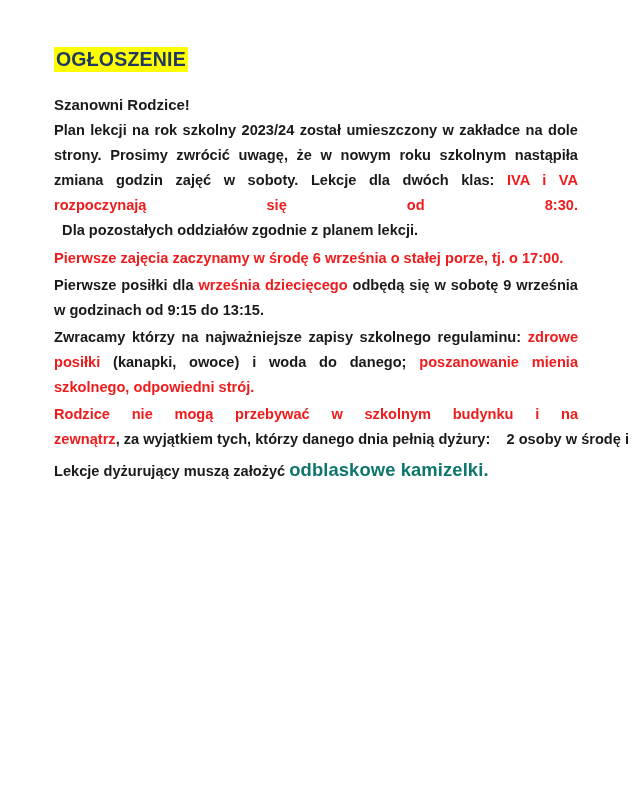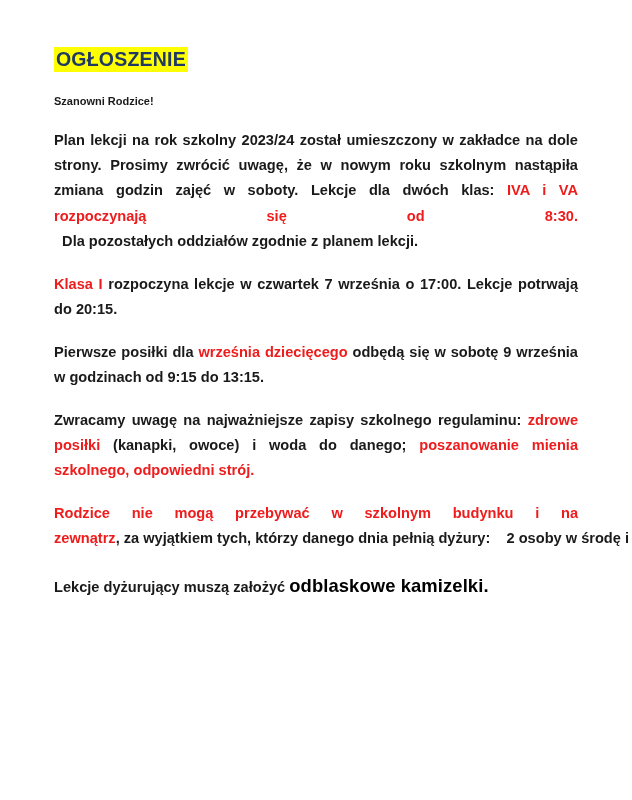--- a/index.html
+++ b/index.html
@@ -36,28 +36,28 @@
     background-color: #ffff00;
     line-height: 1.35;
     padding: 1px 2px 2px 2px;
     box-decoration-break: clone;
     -webkit-box-decoration-break: clone;
   }
 
   
   .greeting {
     margin: 22px 0 0 0;
-    font-size: 11px;
+    font-size: 15px;
     font-weight: bold;
     color: #1a1a1a;
     line-height: 1.45;
   }
 
   .para {
-    margin: 18px 0 0 0;
+    margin: 2px 0 0 0;
     font-size: 14.6px;
     font-weight: bold;
     color: #1a1a1a;
     line-height: 1.72;
     text-align: justify;
     text-justify: inter-word;
   }
   .para.last-line-tight {
     text-align: left;
   }
@@ -67,21 +67,21 @@
     display: inline;
   }
 
   .red {
     color: #ee1c1c;
   }
   .black {
     color: #1a1a1a;
   }
   .green-big {
-    color: #000000;
+    color: #0f766e;
     font-size: 18.4px;
     font-weight: bold;
     letter-spacing: 0.1px;
   }
 
   .nowrap-sp {
     white-space: pre;
   }
 </style>
 </head>
@@ -92,32 +92,32 @@
   <div class="title-block">
     <span class="doc-title">OGŁOSZENIE</span>
   </div>
 
   <p class="greeting">Szanowni Rodzice!</p>
 
   <p class="para">
     <span class="black">Plan lekcji na rok szkolny 2023/24 został umieszczony w zakładce na dole strony. Prosimy zwrócić uwagę, że w nowym roku szkolnym nastąpiła zmiana godzin zajęć w soboty. Lekcje dla dwóch klas: </span><span class="red">IVA  i VA rozpoczynają się od 8:30.</span><span class="black nowrap-sp">  Dla pozostałych oddziałów zgodnie z planem lekcji.</span>
   </p>
 
+  <p class="para">
+    <span class="red">Pierwsze zajęcia zaczynamy w środę 6 września o stałej porze, tj. o 17:00.</span>
+  </p>
 
-  <p class="para">
-    <span class="red">Klasa I</span><span class="black"> rozpoczyna lekcje w czwartek 7 września o 17:00. Lekcje potrwają do  20:15.</span>
-  </p>
 
   <p class="para">
     <span class="black">Pierwsze posiłki dla </span><span class="red">września dziecięcego</span><span class="black"> odbędą się w sobotę 9 września w godzinach od 9:15 do 13:15.</span>
   </p>
 
 
   <p class="para">
-    <span class="black">Zwracamy uwagę na najważniejsze zapisy szkolnego regulaminu: </span><span class="red">zdrowe posiłki</span><span class="black"> (kanapki, owoce) i woda do danego; </span><span class="red">poszanowanie mienia szkolnego, odpowiedni strój.</span>
+    <span class="black">Zwracamy którzy na najważniejsze zapisy szkolnego regulaminu: </span><span class="red">zdrowe posiłki</span><span class="black"> (kanapki, owoce) i woda do danego; </span><span class="red">poszanowanie mienia szkolnego, odpowiedni strój.</span>
   </p>
 
   <p class="para">
     <span class="red">Rodzice nie mogą  przebywać  w szkolnym budynku i na zewnątrz</span><span class="black nowrap-sp">, za wyjątkiem tych, którzy danego dnia pełnią dyżury:    2 osoby w środę i czwartek, 3 osoby w sobotę.</span>
   </p>
 
   <p class="para last-line-tight">
     <span class="black">Lekcje dyżurujący muszą założyć </span><span class="green-big">odblaskowe kamizelki.</span>
   </p>
 

